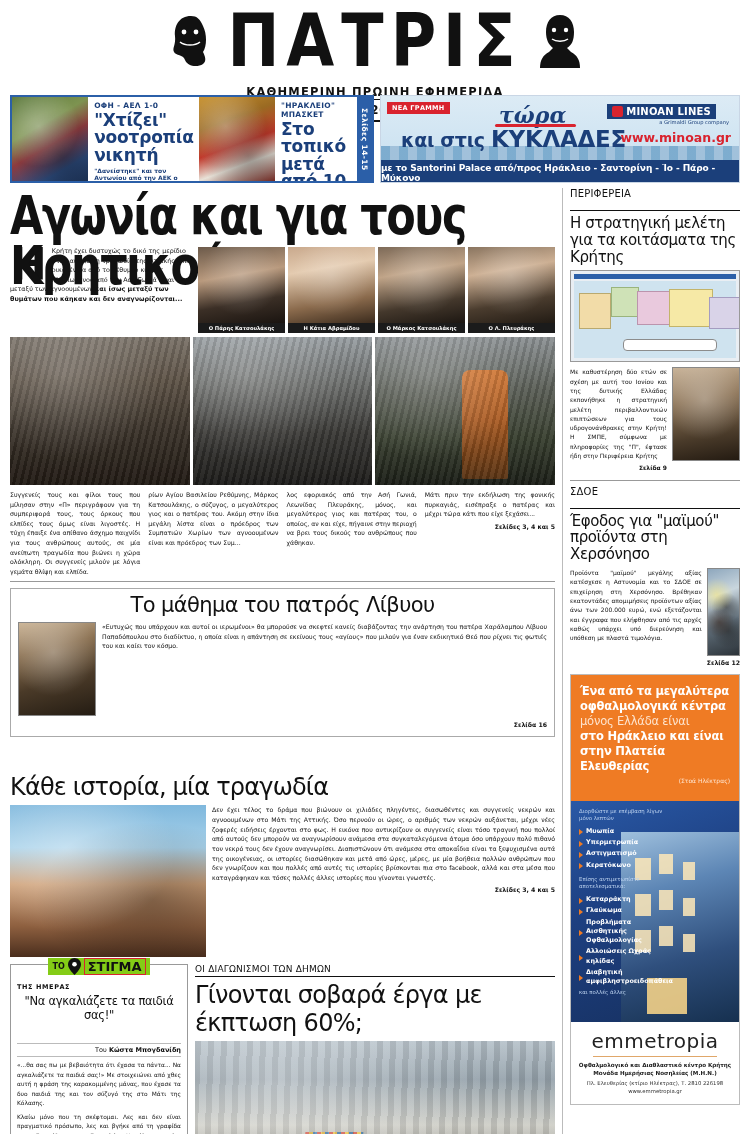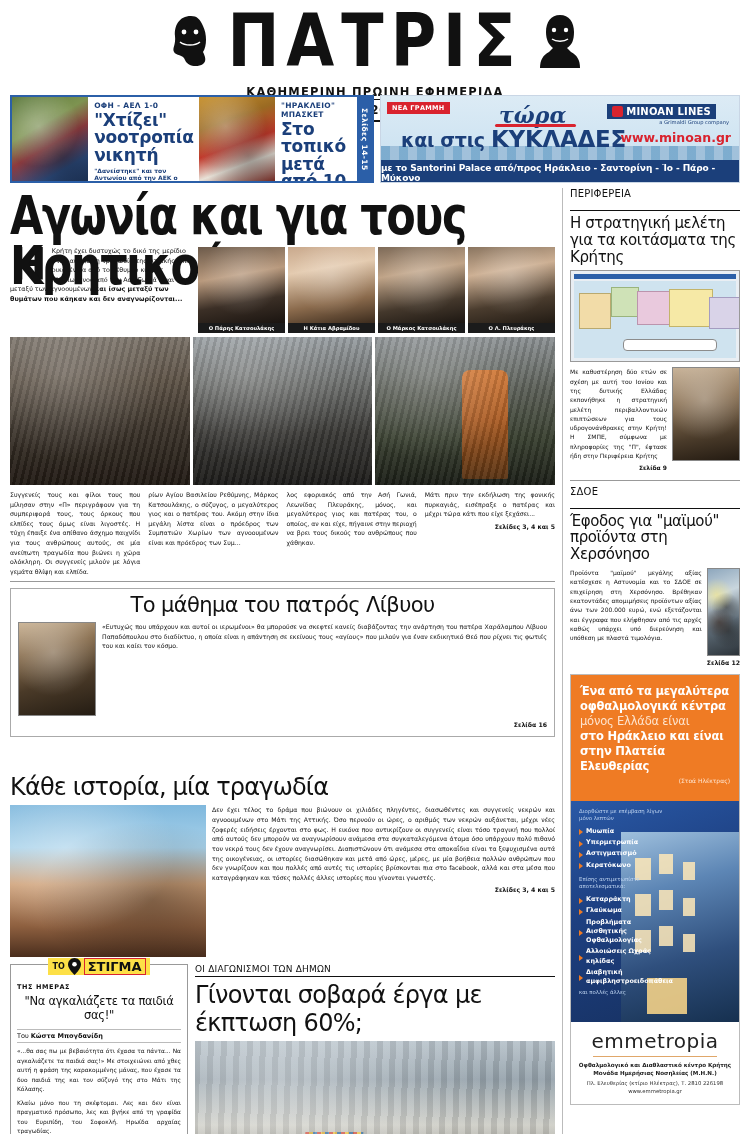--- a/index.html
+++ b/index.html
@@ -153,27 +153,27 @@
   .fam-photo:after{content:"";position:absolute;inset:0;
     background:radial-gradient(ellipse at 30% 30%,rgba(255,255,255,.35),transparent 55%),
                radial-gradient(ellipse at 72% 62%,rgba(0,0,0,.30),transparent 58%);}
   .fam-txt{flex:1;font-size:6.2px;line-height:1.55;text-align:justify;}
 
   
   .bot{display:flex;gap:7px;margin-top:7px;}
   .bot-left{flex:0 0 178px;}
   .bot-right{flex:1;}
   .stigma-wrap{border:1px solid #999;padding:5px 6px 6px 6px;position:relative;}
-  .stigma-top{display:flex;align-items:center;justify-content:center;gap:3px;margin-top:-12px;background:#fde047;padding:0 4px;width:fit-content;margin-left:auto;margin-right:auto;}
+  .stigma-top{display:flex;align-items:center;justify-content:center;gap:3px;margin-top:-12px;background:#84cc16;padding:0 4px;width:fit-content;margin-left:auto;margin-right:auto;}
   .stigma-to{font-size:8px;font-weight:700;}
   .pin{width:13px;height:17px;position:relative;}
   .stigma-word{border:1.5px solid #d9232e;color:#111;font-size:13px;font-weight:700;padding:0 3px;letter-spacing:0;}
   .stigma-day{text-align:left;font-size:6.5px;font-weight:700;letter-spacing:.6px;margin-top:8px;}
   .stigma-quote{text-align:center;font-size:11.5px;margin-top:3px;letter-spacing:-.3px;}
-  .stigma-by{font-size:6.5px;border-top:1px solid #bbb;border-bottom:1px solid #bbb;padding:2px 0;margin-top:7px;}
+  .stigma-by{font-size:6.5px;border-top:1px solid #bbb;border-bottom:1px solid #bbb;padding:2px 0;margin-top:21px;text-align:right;}
   .stigma-by b{font-weight:700;}
   .stigma-body{font-size:5.9px;line-height:1.6;text-align:justify;margin-top:4px;}
   .stigma-body p{margin:0 0 4px 0;}
   .stigma-last{border:1px solid #999;padding:3px 4px;font-size:5.8px;line-height:1.55;text-align:justify;margin-top:3px;}
 
   .bot-kicker{font-size:9px;letter-spacing:.2px;border-bottom:1px solid #111;padding-bottom:2px;}
   .bot-head{font-size:24px;letter-spacing:-.7px;margin:4px 0 4px 0;}
   .bot-photo{height:175px;position:relative;overflow:hidden;
     background:linear-gradient(180deg,#b8c3cb 0%,#97a4ad 22%,#cfcfc8 48%,#8e8d85 74%,#5b5a53 100%);}
   .bot-photo:after{content:"";position:absolute;inset:0;

